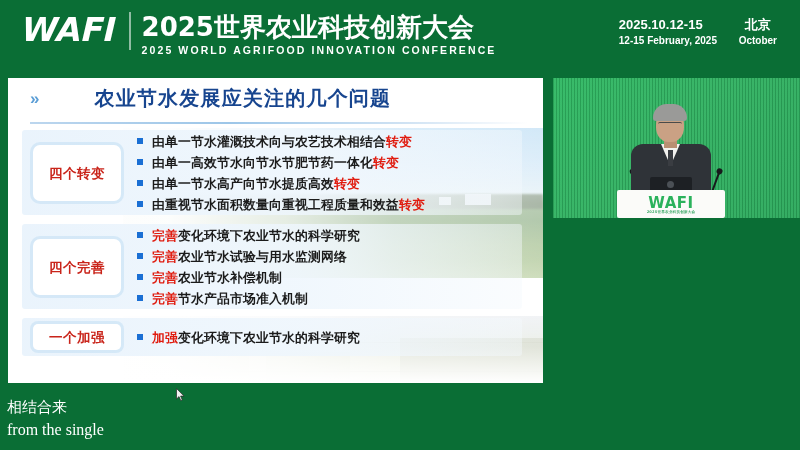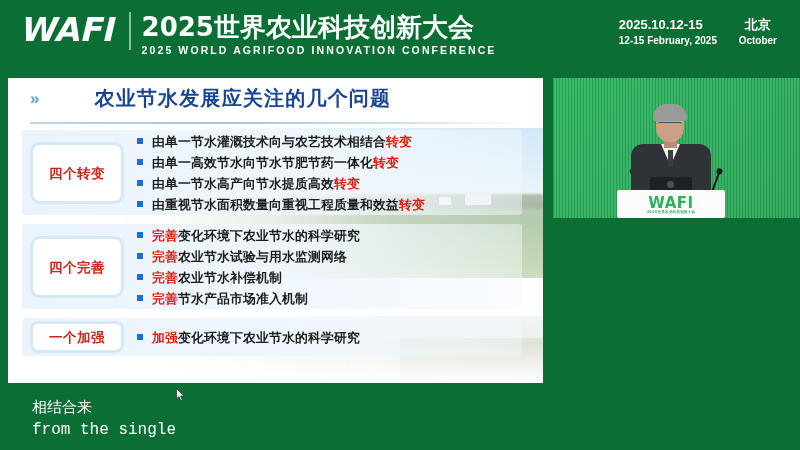--- a/index.html
+++ b/index.html
@@ -143,23 +143,23 @@
   .pod-sub{position:absolute;left:64px;top:132px;width:108px;text-align:center;
     font-family:"DejaVu Sans",sans-serif;font-size:3.6px;font-weight:700;color:#3da968;letter-spacing:.2px;}
   .laptop{position:absolute;left:97px;top:99px;width:42px;height:14px;background:#1d2024;border-radius:2px 2px 0 0;}
   .laptop:after{content:"";position:absolute;left:17px;top:4px;width:7px;height:7px;border-radius:50%;background:#4b5056;}
   .mic{position:absolute;width:2px;height:22px;background:#17191c;transform-origin:bottom;}
   .mic.m1{left:87px;top:92px;transform:rotate(-22deg);}
   .mic.m2{left:158px;top:92px;transform:rotate(20deg);}
   .mic .head{position:absolute;left:-2px;top:-3px;width:6px;height:6px;border-radius:50%;background:#17191c;}
 
   
-  .subs{position:absolute;left:32px;top:396px;}
+  .subs{position:absolute;left:7px;top:396px;}
   .sub-cn{font-family:"DejaVu Sans",sans-serif;font-size:15px;font-weight:400;color:#ffffff;line-height:22px;}
-  .sub-en{font-family:Liberation Mono, monospace;font-size:16px;font-weight:400;color:#ffffff;line-height:24px;}
+  .sub-en{font-family:Liberation Serif, serif;font-size:16px;font-weight:400;color:#ffffff;line-height:24px;}
 
   .cursor{position:absolute;left:176px;top:388px;width:9px;height:14px;}
 </style>
 </head>
 <body>
 
 <div class="stage">
 
   <div class="header">
     <div class="logo-row">

